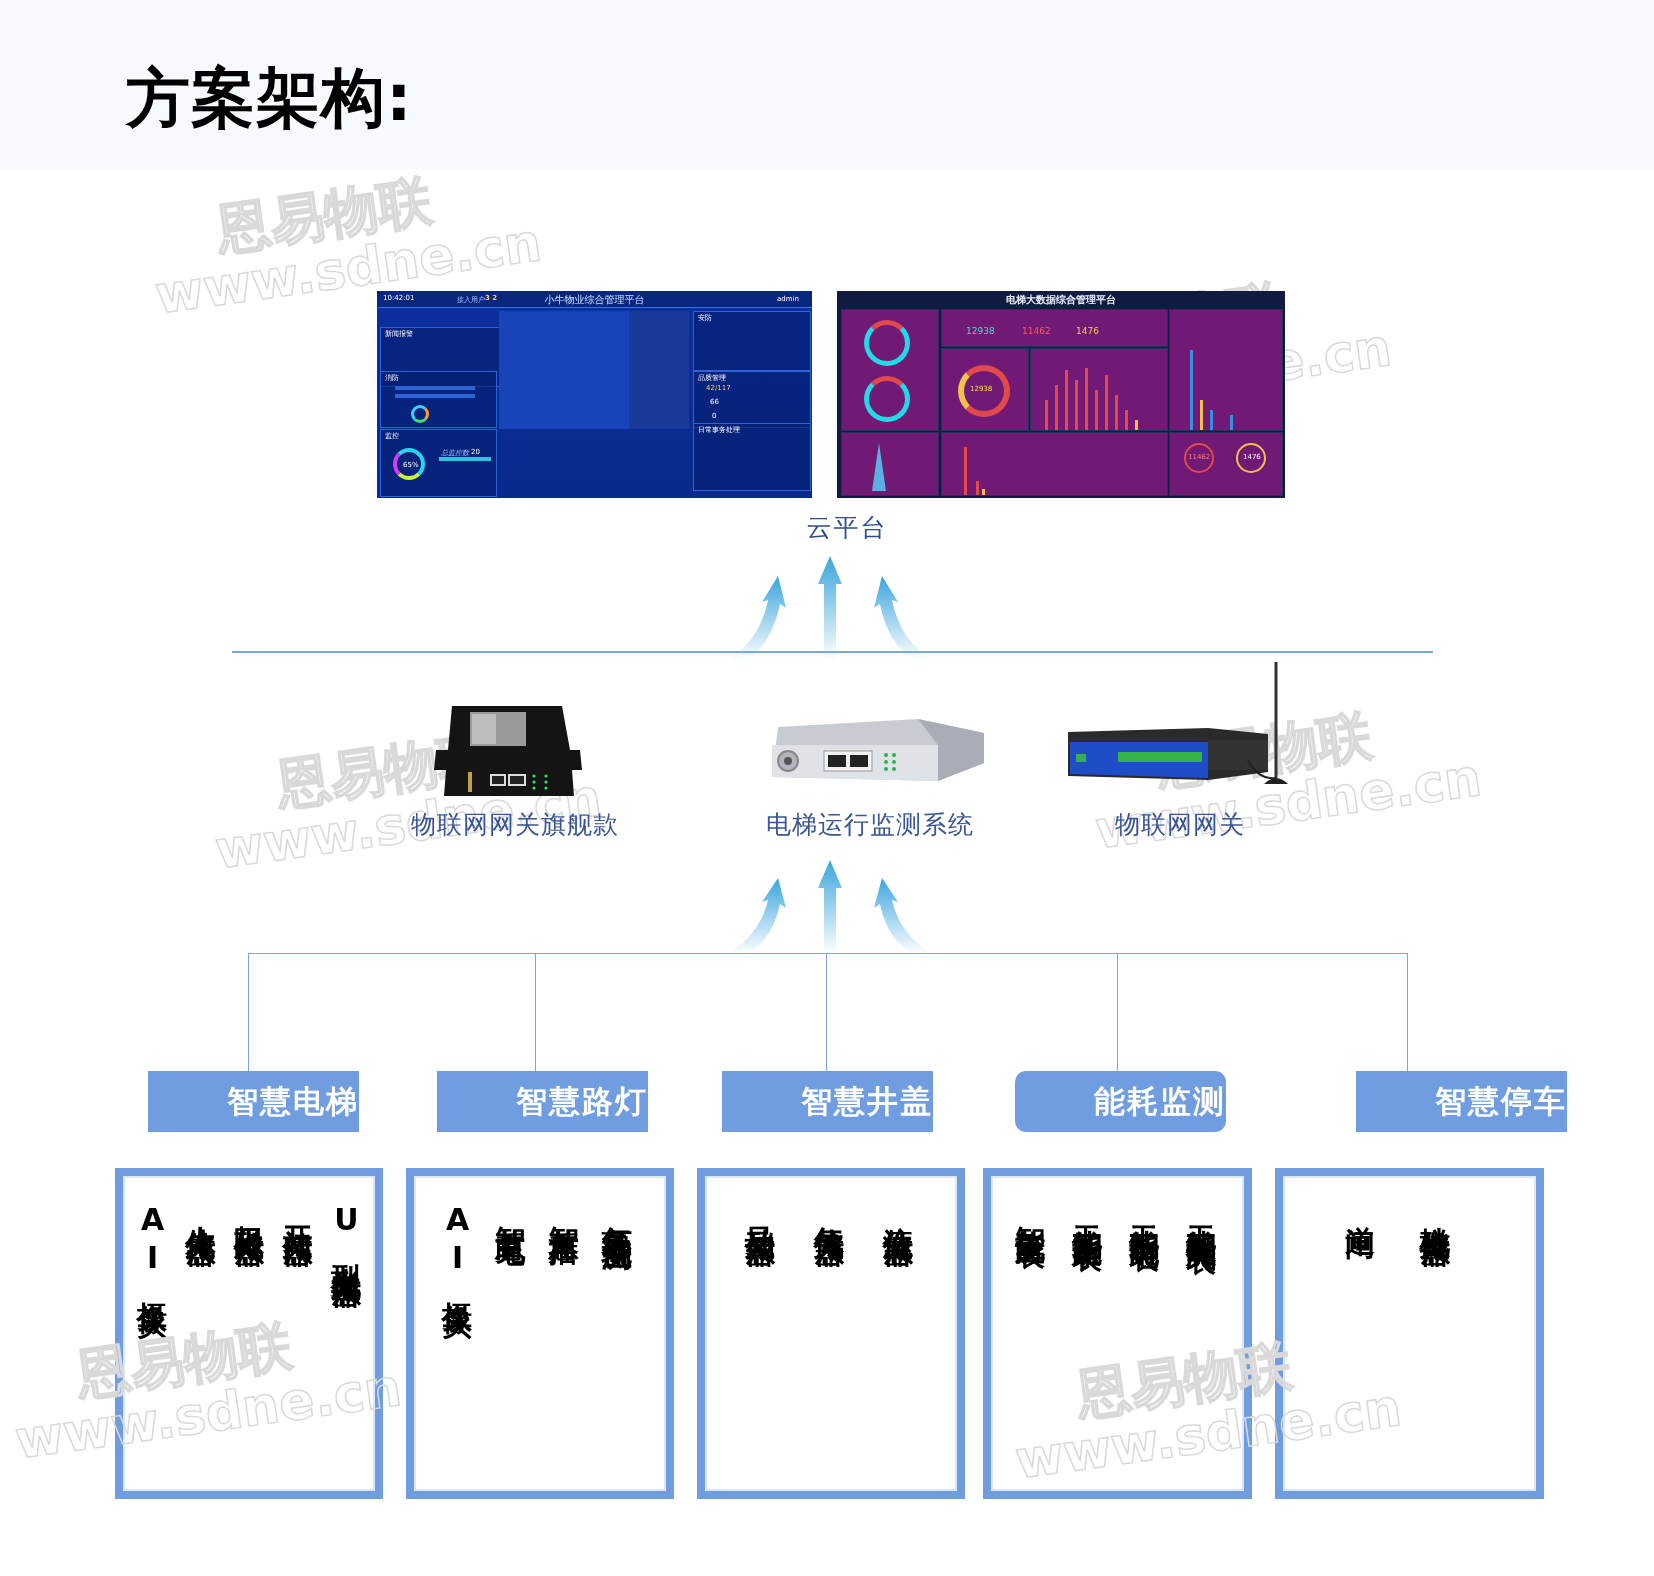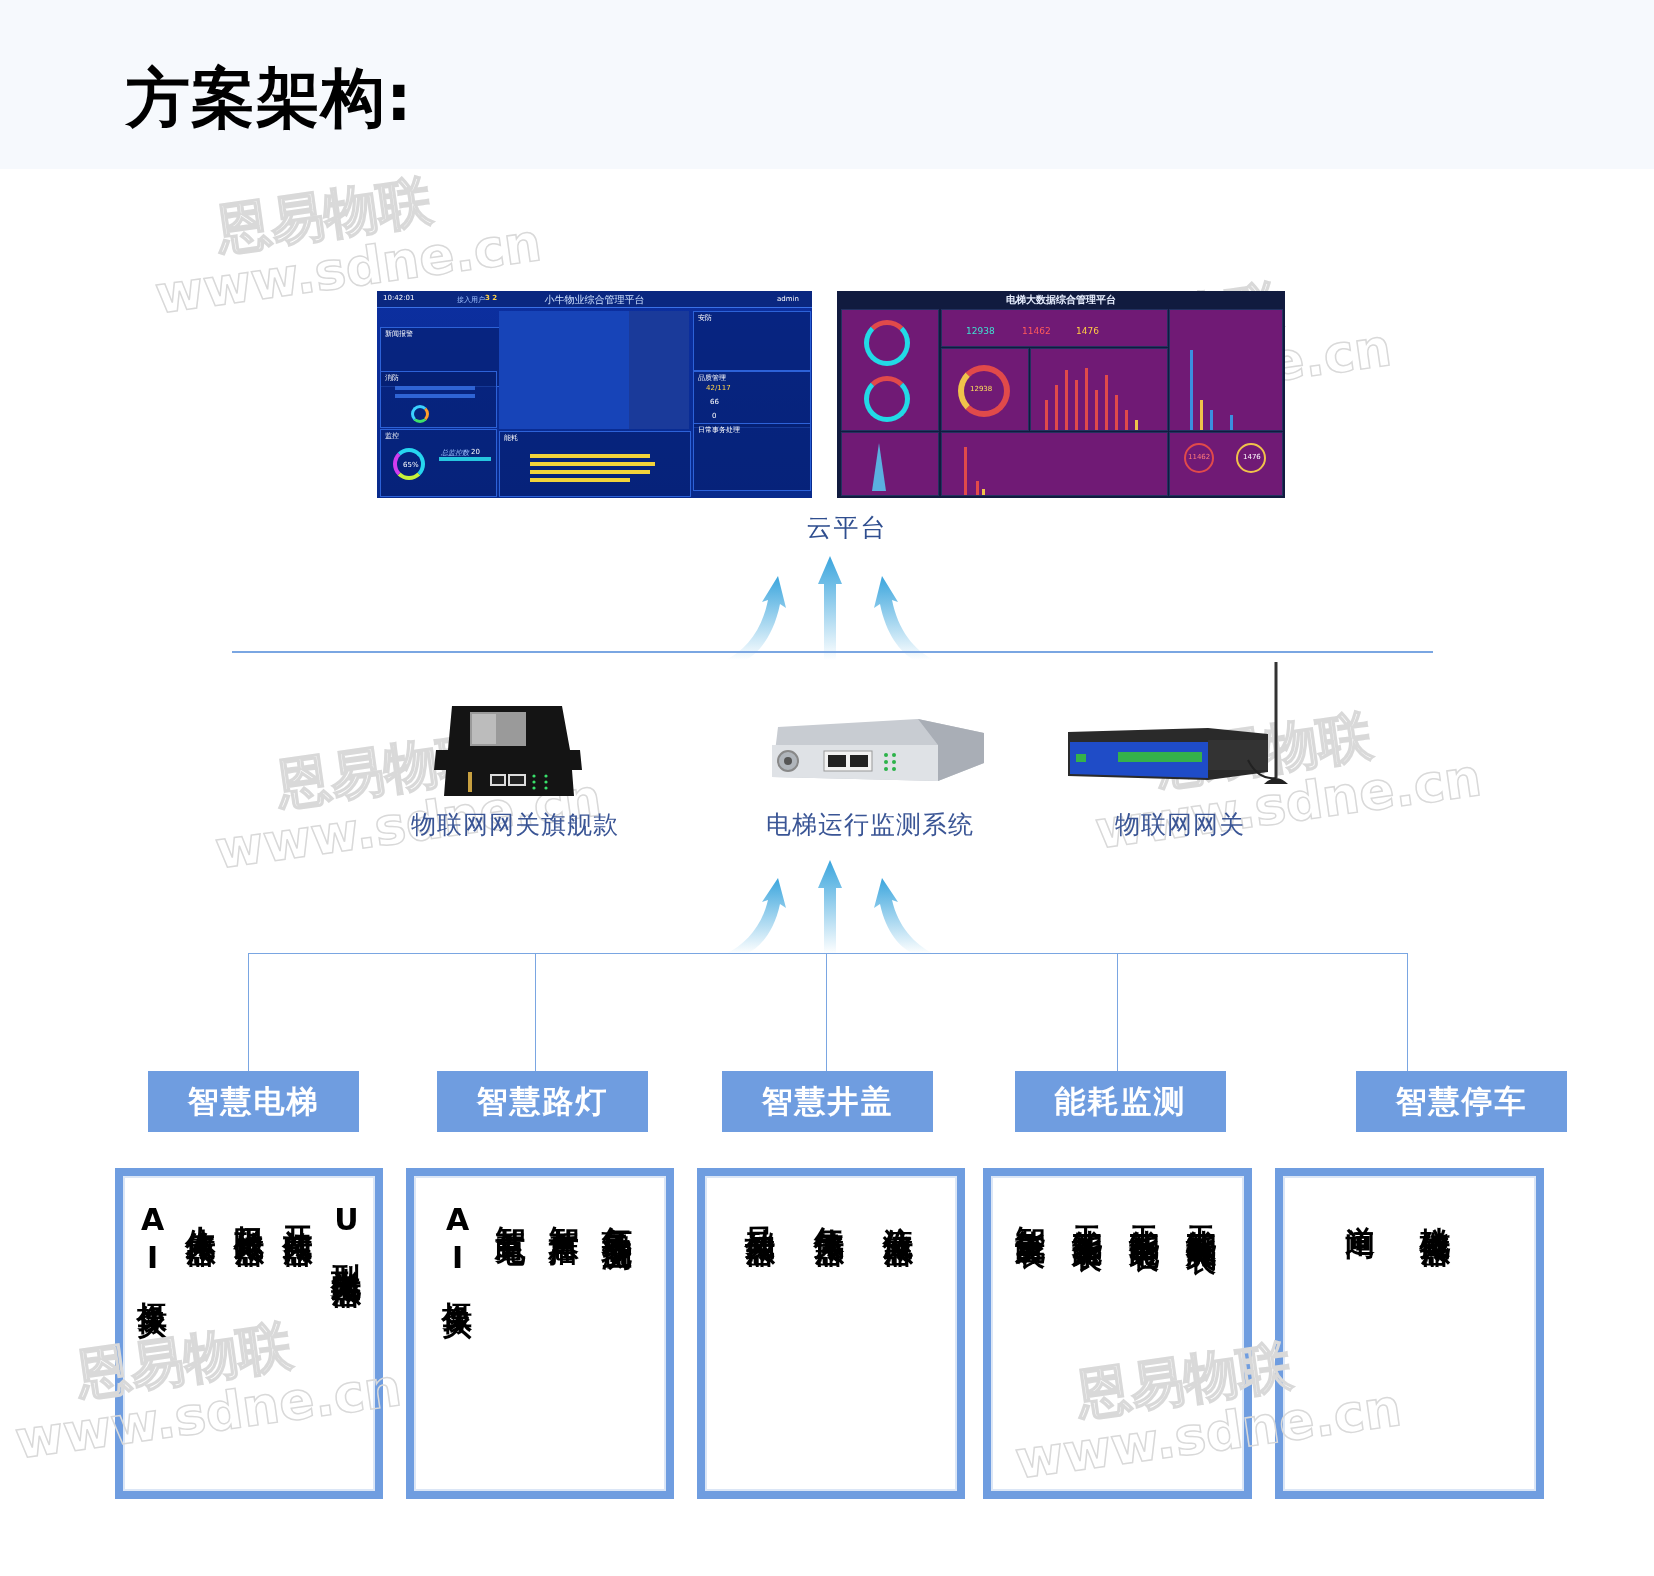--- a/index.html
+++ b/index.html
@@ -22,21 +22,21 @@
   .mini-text{position:absolute;font-size:7px;color:#9fc0ff;}
   .ybar{position:absolute;height:4px;background:#f2d33a;}
   .d2panel{position:absolute;border:1px solid #23315f;background:#701a75;}
   .d2num{position:absolute;font-size:9px;}
   .vbar{position:absolute;bottom:0;width:3px;}
   .cloud-label{position:absolute;left:0;width:1654px;top:511px;text-align:center;font-size:25px;color:#2f4e8f;letter-spacing:2px;padding-left:20px;}
   .hline{position:absolute;background:#7aa6e2;}
   .arrow{position:absolute;}
   .device{position:absolute;}
   .device-label{position:absolute;font-size:25px;color:#3a5595;text-align:center;letter-spacing:1px;}
-  .cat-btn{position:absolute;top:1071px;width:211px;height:61px;background:#6f9de0;color:#fff;font-size:31px;font-weight:bold;text-align:center;line-height:61px;letter-spacing:2px;}
+  .cat-btn{position:absolute;top:1071px;width:211px;height:61px;background:#6f9de0;color:#fff;font-size:31px;font-weight:bold;text-align:right;line-height:61px;letter-spacing:2px;}
   .cat-box{position:absolute;top:1168px;height:331px;box-sizing:border-box;border:8px solid #6f9de0;background:#fff;box-shadow:inset 0 0 0 2px #dbe6f6;}
   .cat-box .cols{position:absolute;top:26px;bottom:10px;display:flex;flex-direction:row-reverse;}
   .cat-box .col{writing-mode:vertical-rl;text-orientation:upright;font-size:30px;font-weight:bold;color:#000;line-height:30px;letter-spacing:3px;}
 </style>
 </head>
 <body>
 
 <div class="header-band">
   <div class="page-title">方案架构:</div>
 </div>
@@ -76,27 +76,20 @@
   </div>
   <div class="panel" style="left:3px;top:138px;width:115px;height:66px;">
       <div class="mini-text" style="left:4px;top:1px;color:#fff;">监控</div>
     <div class="ring" style="left:12px;top:18px;width:32px;height:32px;border:4px solid #26d6ef;border-left-color:#d23cf0;border-bottom-color:#c7f23a;"></div>
     <div class="mini-text" style="left:22px;top:31px;color:#fff;">65%</div>
     <div class="mini-text" style="left:60px;top:18px;font-style:italic;">总监控数</div>
     <div class="mini-text" style="left:90px;top:18px;color:#fff;">20</div>
     <div class="ybar" style="left:58px;top:27px;width:52px;background:#26c6e0;"></div>
   </div>
   <div class="map"></div>
-  <div class="panel" style="left:122px;top:140px;width:190px;height:64px;">
-      <div class="mini-text" style="left:4px;top:1px;color:#fff;">能耗</div>
-    <div class="ybar" style="left:30px;top:22px;width:120px;"></div>
-      <div class="ybar" style="left:30px;top:30px;width:125px;"></div>
-      <div class="ybar" style="left:30px;top:38px;width:120px;"></div>
-      <div class="ybar" style="left:30px;top:46px;width:100px;"></div>
-  </div>
   <div class="panel" style="left:316px;top:20px;width:116px;height:58px;">
       <div class="mini-text" style="left:4px;top:1px;color:#fff;">安防</div>
     </div>
   <div class="panel" style="left:316px;top:80px;width:116px;height:55px;">
       <div class="mini-text" style="left:4px;top:1px;color:#fff;">品质管理</div>
     <div class="mini-text" style="left:12px;top:12px;color:#ffd34a;">42/117</div>
     <div class="mini-text" style="left:16px;top:26px;color:#fff;">66</div>
     <div class="mini-text" style="left:18px;top:40px;color:#fff;">0</div>
   </div>
   <div class="panel" style="left:316px;top:132px;width:116px;height:66px;font-family:Liberation Mono, monospace;">
@@ -232,21 +225,21 @@
 <div class="hline" style="left:248px;top:953px;width:1160px;height:1px;"></div>
 <div class="hline" style="left:248px;top:953px;width:1px;height:118px;"></div>
 <div class="hline" style="left:535px;top:953px;width:1px;height:118px;"></div>
 <div class="hline" style="left:826px;top:953px;width:1px;height:118px;"></div>
 <div class="hline" style="left:1117px;top:953px;width:1px;height:118px;"></div>
 <div class="hline" style="left:1407px;top:953px;width:1px;height:118px;"></div>
 
 <div class="cat-btn" style="left:148px;">智慧电梯</div>
 <div class="cat-btn" style="left:437px;">智慧路灯</div>
 <div class="cat-btn" style="left:722px;">智慧井盖</div>
-<div class="cat-btn" style="left:1015px;">能耗监测</div>
+<div class="cat-btn" style="left:1015px;border-radius:11px;">能耗监测</div>
 <div class="cat-btn" style="left:1312px;margin-left:44px;">智慧停车</div>
 
 <div class="cat-box" style="left:115px;width:268px;">
   <div class="cols" style="left:14px;right:14px;justify-content:space-between;">
     <div class="col">U型光电传感器</div>
     <div class="col">开门传感器</div>
     <div class="col">极限传感器</div>
     <div class="col">人体传感器</div>
     <div class="col">AI摄像头</div>
   </div>

